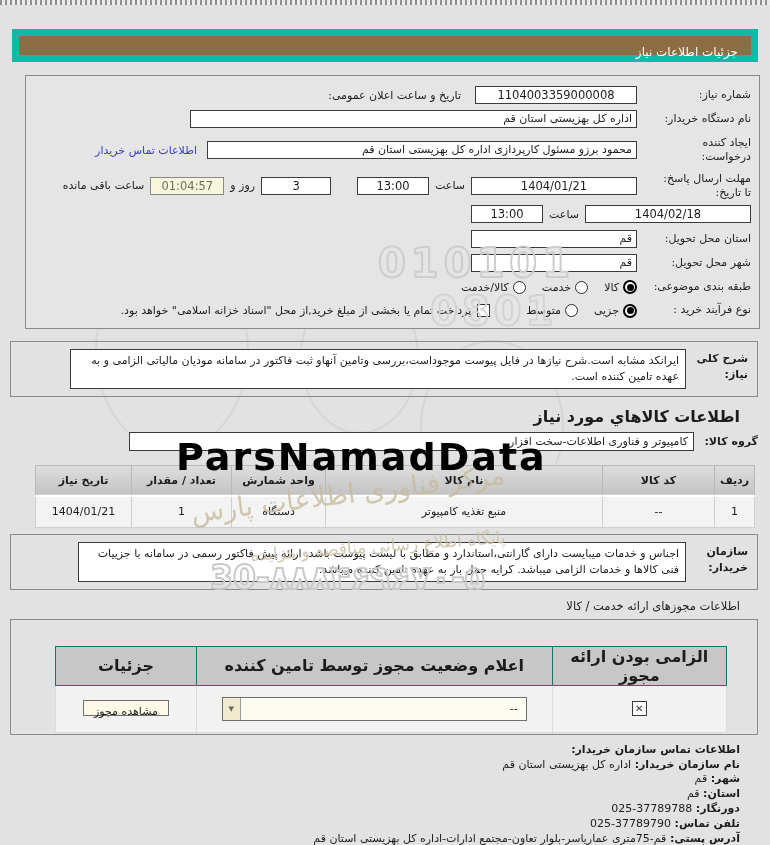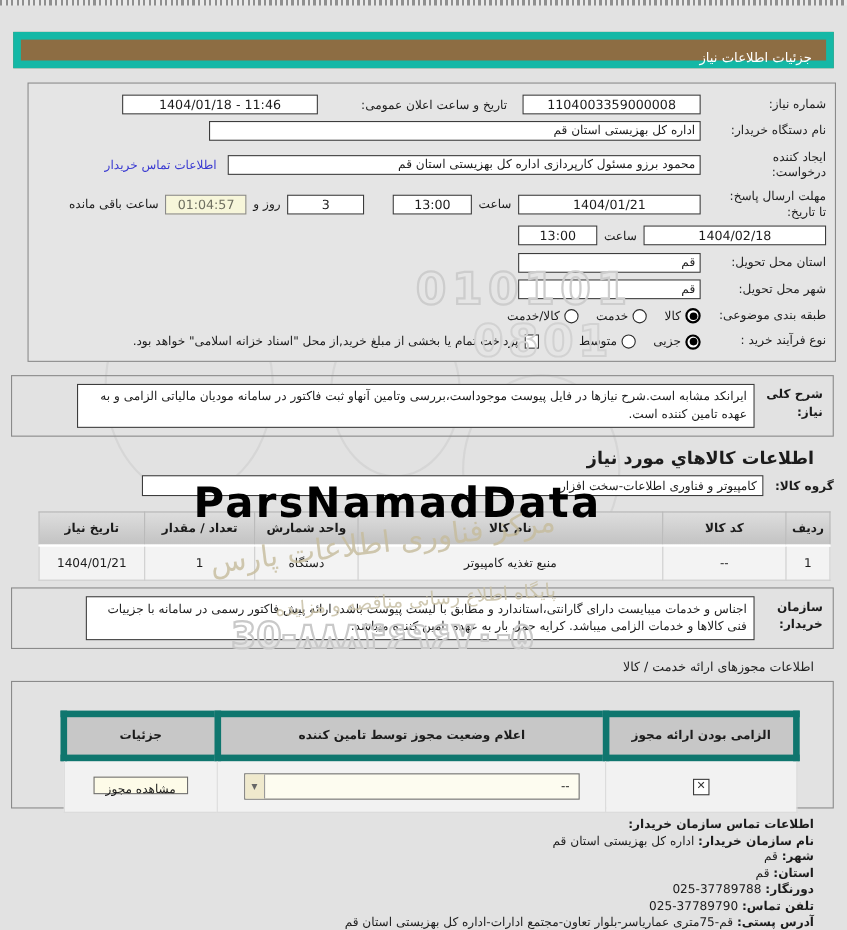--- a/index.html
+++ b/index.html
@@ -46,21 +46,21 @@
   table{border-collapse:collapse;}
   .gtable{margin:14px 15px 0 15px;width:720px;border:1px solid #8a8a8a;table-layout:fixed;}
   .gtable th{background:linear-gradient(#dedede,#c3c3c3);font-weight:bold;font-size:11px;
     height:29px;border:1px solid #b9b9b9;padding:0 3px;}
   .gtable td{background:#f3f3f3;height:30px;text-align:center;border:1px solid #cfcfcf;
     border-top:2px solid #fff;font-size:11px;padding:0 3px;}
   
   .licpanel{margin:6px 12px 0 10px;border:1px solid #8a8a8a;height:116px;box-sizing:border-box;
     padding:26px 30px 0 44px;}
   .ltable{width:100%;border:1px solid #9a9a9a;table-layout:fixed;}
-  .ltable th{background:#c7c7c7;font-weight:bold;font-size:11px;height:34px;border:6px solid #0f766e;padding:0 4px;}
+  .ltable th{background:#c7c7c7;font-weight:bold;font-size:16px;height:34px;border:1px solid #0f766e;padding:0 4px;}
   .ltable td{background:#f2f2f2;height:44px;text-align:center;border:1px solid #dcdcdc;vertical-align:middle;}
   .xmark{display:inline-flex;width:13px;height:13px;border:1px solid #3a3a3a;background:#fff;
     align-items:center;justify-content:center;font-size:10px;color:#333;line-height:1;}
   .selbox{display:flex;align-items:center;width:305px;height:24px;margin:0 auto;
     background:#fdfcf0;border:1px solid #6f6f6f;box-sizing:border-box;}
   .selval{flex:1;text-align:right;padding-right:8px;direction:ltr;}
   .selarrow{width:17px;height:100%;background:#efe9cd;border-left:0;border-right:1px solid #9a9a9a;
     display:flex;align-items:center;justify-content:center;font-size:7px;color:#666;flex:none;order:2;}
   .btn{display:inline-block;min-width:86px;height:16px;line-height:22px;background:#fdfbe8;
     border:1px solid #6f6f6f;box-sizing:border-box;padding:0 8px;font-size:11px;}
@@ -92,21 +92,20 @@
   <div class="perf"></div>
 
   <div class="titlebar">جزئیات اطلاعات نیاز</div>
 
   <div class="panel">
 
     <div class="frow">
       <div class="flabel">شماره نیاز:</div>
       <div class="tbox ltr" style="width:152px;">1104003359000008</div>
       <div style="width:186px;padding-right:14px;box-sizing:border-box;">تاریخ و ساعت اعلان عمومی:</div>
-      <div class="tbox ltr" style="width:168px;">1404/01/18 - 11:46</div>
     </div>
 
     <div class="frow" style="margin-bottom:8px;">
       <div class="flabel">نام دستگاه خریدار:</div>
       <div class="tbox right" style="width:437px;">اداره کل بهزیستی استان قم</div>
     </div>
 
     <div class="frow" style="margin-bottom:7px;">
       <div class="flabel">
         <div>ایجاد کننده</div>

